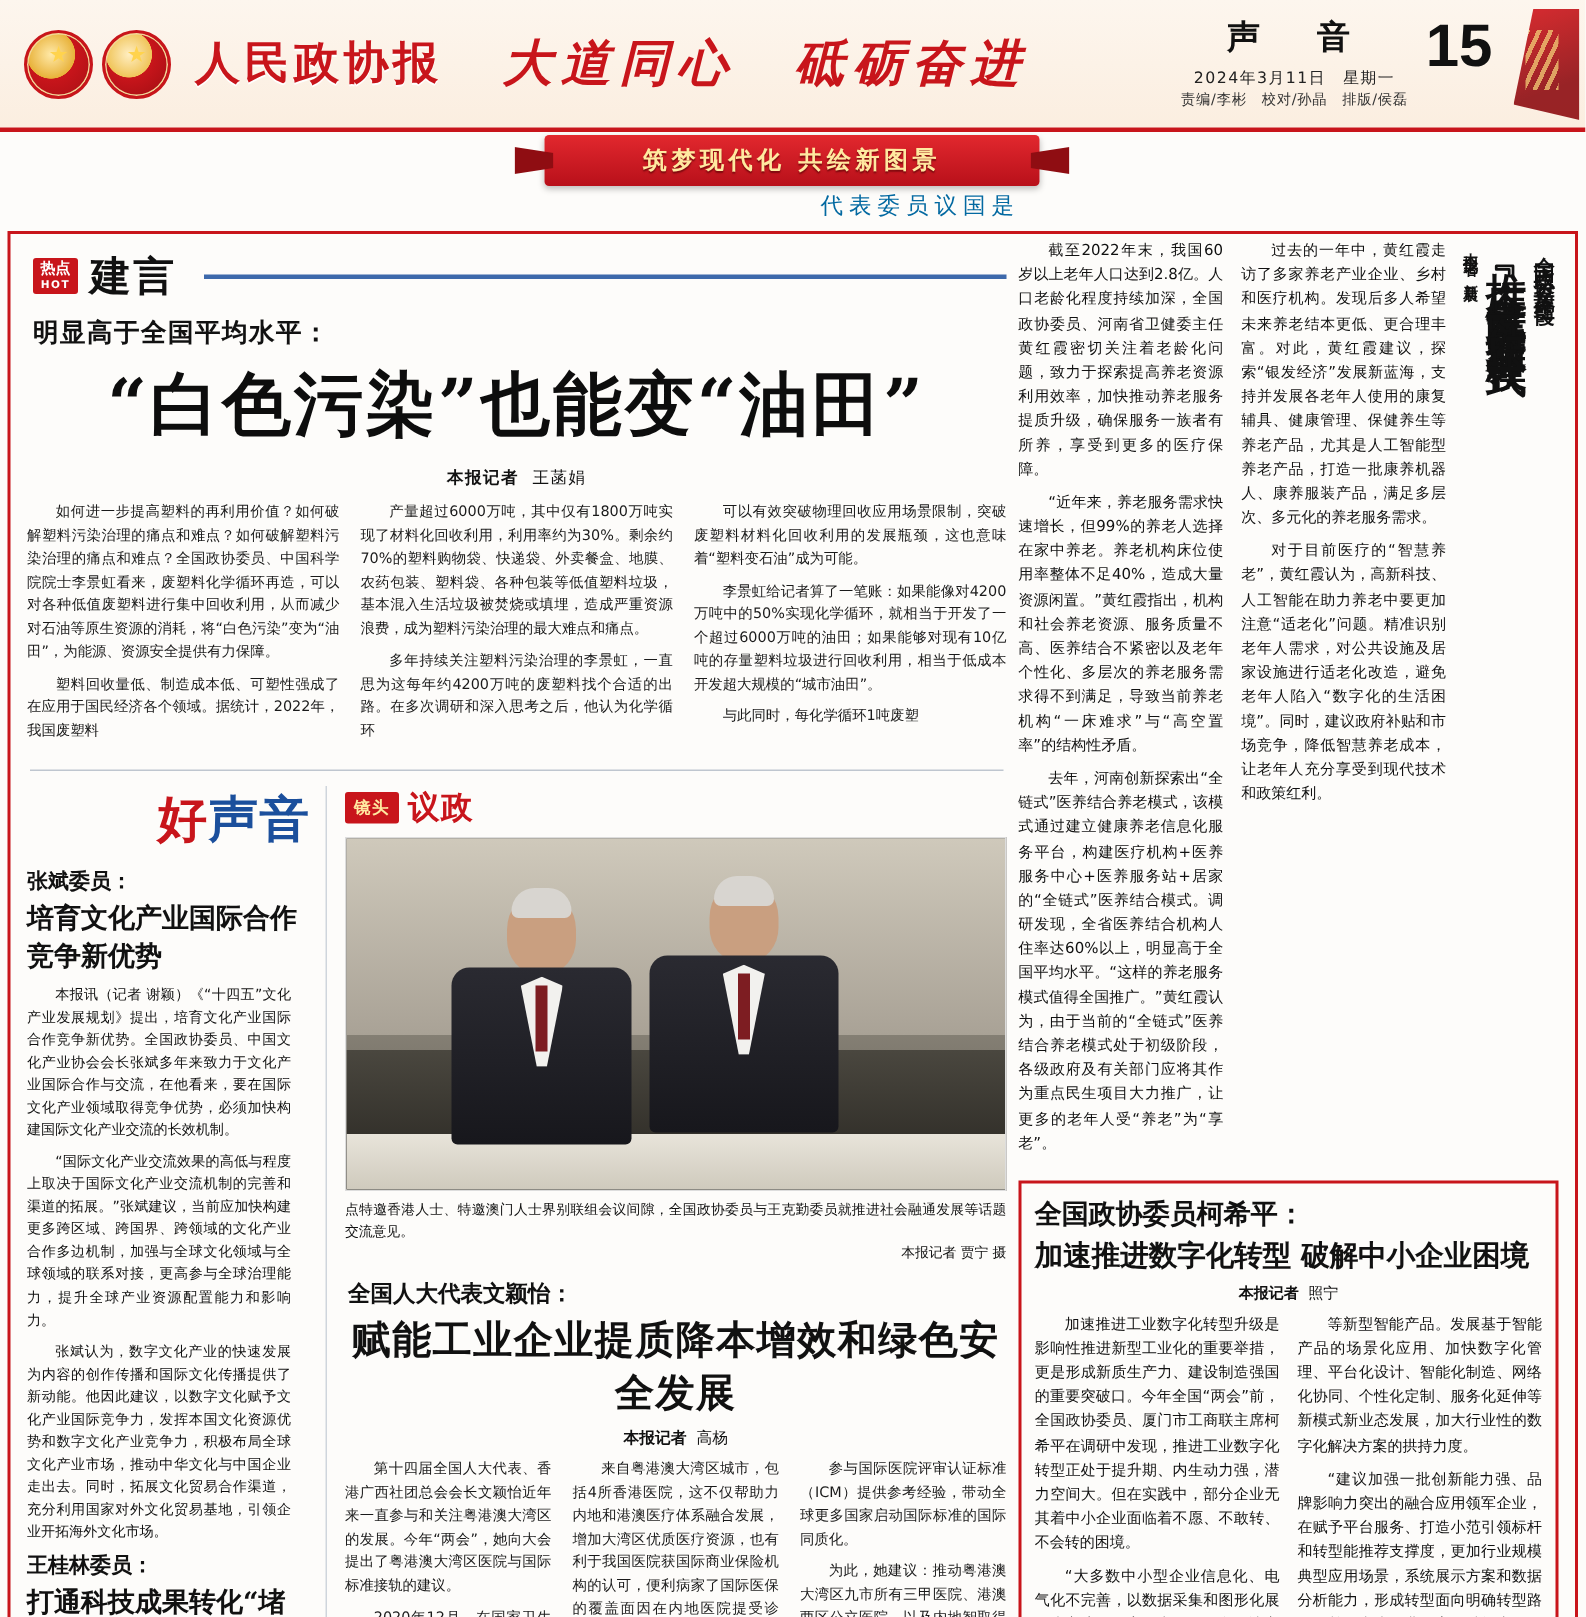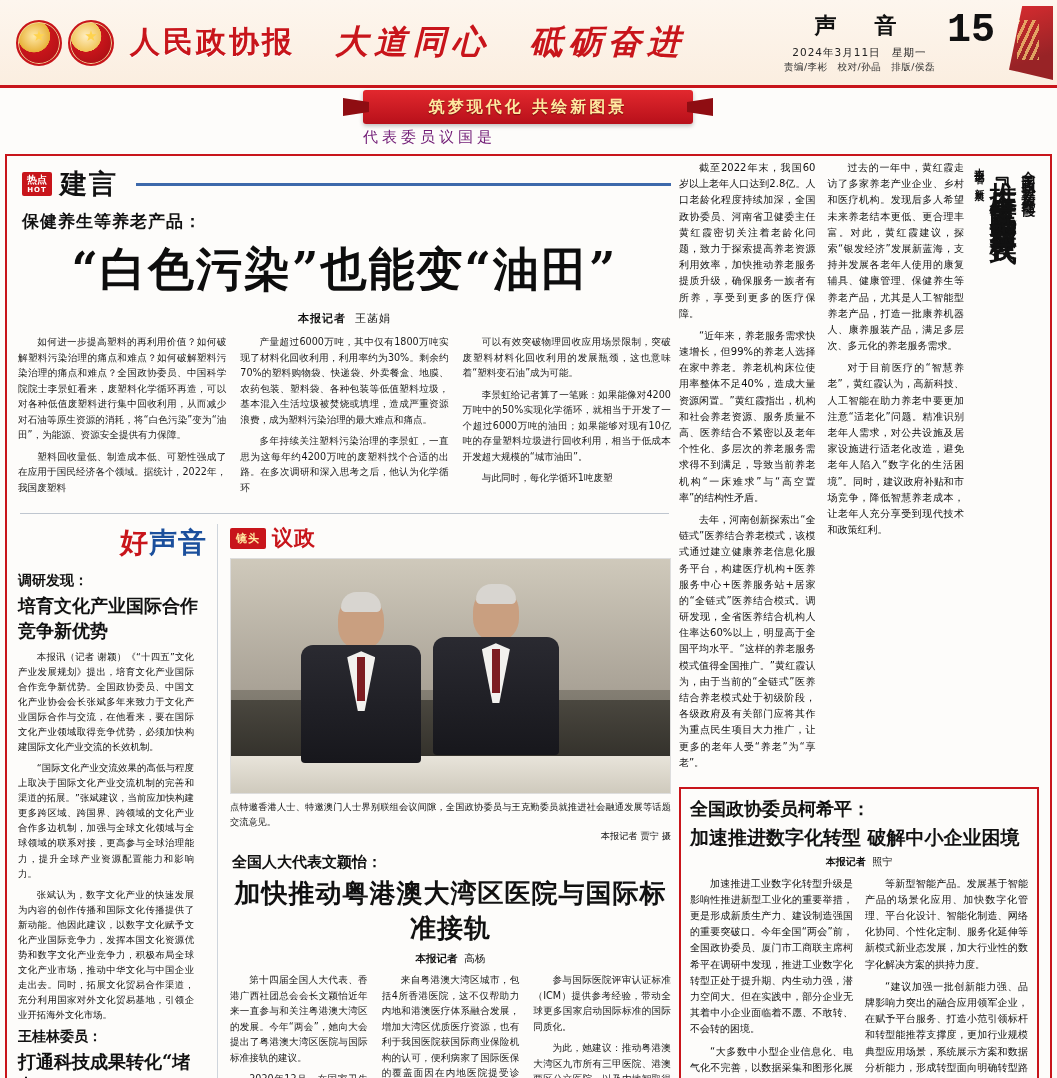--- a/index.html
+++ b/index.html
@@ -52,21 +52,21 @@
     margin-left:auto; display:flex; align-items:flex-start; gap:12px; padding-right:52px;
   }
   .mast-right .col { text-align:center; line-height:1.35; }
   .voice-title {
     font-family:"DejaVu Serif","Liberation Serif",serif;
     font-size:22px; font-weight:bold; letter-spacing:8px; color:#111;
   }
   .dateline { font-size:10.5px; color:#222; margin-top:4px; letter-spacing:1px; }
   .credits { font-size:9.5px; color:#333; margin-top:2px; letter-spacing:.5px; }
   .pagenum {
-    font-family:Liberation Mono, monospace;
+    font-family:Liberation Sans, sans-serif;
     font-size:40px; font-weight:bold; color:#111; line-height:1;
     padding-bottom:6px;
   }
   .mast-deco {
     position:absolute; right:4px; top:6px; width:44px; height:74px;
     background:linear-gradient(160deg,#d4161c 0%, #8d0d11 70%);
     clip-path:polygon(30% 0,100% 0,100% 100%,0 86%);
     opacity:.9;
   }
   .mast-deco::after{
@@ -89,23 +89,23 @@
     color:#ffe9a0; font-weight:bold; font-size:16px; letter-spacing:3px;
     text-shadow:0 1px 1px #7d0a0e;
   }
   .banner::before, .banner::after{
     content:""; position:absolute; top:8px; width:26px;height:18px;
     background:#8f0d12;
   }
   .banner::before{ left:-20px; clip-path:polygon(0 0,100% 22%,100% 78%,0 100%); }
   .banner::after{ right:-20px; clip-path:polygon(100% 0,0 22%,0 78%,100% 100%); }
   .banner-sub{
-    position:absolute; left:363px; top:40px; width:330px; text-align:left;
-    font-family:"DejaVu Serif","Liberation Serif",serif;
-    font-size:15px; letter-spacing:4px; color:#701a75;
+    position:absolute; left:350px; top:40px; width:330px; text-align:right;
+    font-family:"DejaVu Serif","Liberation Serif",serif;
+    font-size:15px; letter-spacing:4px; color:#0369a1;
   }
 
   
   .body-wrap{ position:relative; padding:0 8px; }
   .red-frame{
     position:absolute; left:5px; top:0px; width:1047px; height:950px;
     border:2px solid #c8151b; pointer-events:none;
   }
 
   .cols { display:flex; gap:0px; padding:6px 10px 0 10px; }
@@ -143,21 +143,21 @@
   .text3 > div{ flex:1; }
   .text3 p{ margin:0 0 6px 0; text-indent:2em; }
 
   .divider-h{ height:1px; background:#bfc6cf; margin:12px 2px 10px 2px; }
 
   
   .mid-row{ display:flex; gap:12px; margin-top:6px; }
   .good-col{ width:200px; border-right:1px solid #cfd5dc; padding-right:10px; }
   .good-logo{
     font-family:"DejaVu Serif","Liberation Serif",serif;
-    text-align:right; font-size:28px; font-weight:bold; color:#c8151b; letter-spacing:1px;
+    text-align:right; font-size:33px; font-weight:bold; color:#c8151b; letter-spacing:1px;
     margin-bottom:10px;
   }
   .good-logo .blue{ color:#1b4f9c; }
   .name-line{ font-family:"DejaVu Serif","Liberation Serif",serif; font-size:14px; font-weight:bold; margin:6px 0 4px 0; }
   .good-head{
     font-family:"DejaVu Serif","Liberation Serif",serif;
     font-size:18px; font-weight:bold; letter-spacing:0px; line-height:1.35; margin-bottom:6px;
   }
   .good-body{ font-size:9.4px; line-height:1.6; text-align:justify; }
   .good-body p{ margin:0 13px 6px 0; text-indent:2em; }
@@ -264,21 +264,21 @@
 
         <div class="hot-head">
           <div class="hot-badge">
             <span>热点</span>
             <small>HOT</small>
           </div>
           <div class="hot-title">建言</div>
           <div class="hot-rule"></div>
         </div>
 
-        <div class="sub-lead">保健养生等养老产品：</div>
+        <div class="sub-lead">明显高于全国平均水平：</div>
         <div class="headline-main">“白色污染”也能变“油田”</div>
         <div class="byline">
           <b>本报记者</b>
           &nbsp;<span>王菡娟</span>
         </div>
 
         <div class="text3">
           <div>
             <p>如何进一步提高塑料的再利用价值？如何破解塑料污染治理的痛点和难点？如何破解塑料污染治理的痛点和难点？全国政协委员、中国科学院院士李景虹看来，废塑料化学循环再造，可以对各种低值废塑料进行集中回收利用，从而减少对石油等原生资源的消耗，将“白色污染”变为“油田”，为能源、资源安全提供有力保障。</p>
             <p>塑料回收量低、制造成本低、可塑性强成了在应用于国民经济各个领域。据统计，2022年，我国废塑料</p>
@@ -296,21 +296,21 @@
 
         <div class="divider-h"></div>
 
         <div class="mid-row">
 
           <div class="good-col">
             <div class="good-logo">
               <span>好</span><span class="blue">声音</span>
             </div>
 
-            <div class="name-line">调研发现：</div>
+            <div class="name-line">张斌委员：</div>
             <div class="good-head">培育文化产业国际合作竞争新优势</div>
             <div class="good-body">
               <p>本报讯（记者 谢颖）《“十四五”文化产业发展规划》提出，培育文化产业国际合作竞争新优势。全国政协委员、中国文化产业协会会长张斌多年来致力于文化产业国际合作与交流，在他看来，要在国际文化产业领域取得竞争优势，必须加快构建国际文化产业交流的长效机制。</p>
               <p>“国际文化产业交流效果的高低与程度上取决于国际文化产业交流机制的完善和渠道的拓展。”张斌建议，当前应加快构建更多跨区域、跨国界、跨领域的文化产业合作多边机制，加强与全球文化领域与全球领域的联系对接，更高参与全球治理能力，提升全球产业资源配置能力和影响力。</p>
               <p>张斌认为，数字文化产业的快速发展为内容的创作传播和国际文化传播提供了新动能。他因此建议，以数字文化赋予文化产业国际竞争力，发挥本国文化资源优势和数字文化产业竞争力，积极布局全球文化产业市场，推动中华文化与中国企业走出去。同时，拓展文化贸易合作渠道，充分利用国家对外文化贸易基地，引领企业开拓海外文化市场。</p>
             </div>
 
             <div class="name-line">王桂林委员：</div>
             <div class="good-head">打通科技成果转化“堵点”</div>
             <div class="good-body">
@@ -341,21 +341,21 @@
 
             </div>
 
             <div class="photo-caption">
               <span>点特邀香港人士、特邀澳门人士界别联组会议间隙，全国政协委员与王克勤委员就推进社会融通发展等话题交流意见。</span>
               <span class="credit">本报记者 贾宁 摄</span>
             </div>
 
             <div class="lower-article">
               <div class="la-lead">全国人大代表文颖怡：</div>
-              <div class="la-head">加快推动粤港澳大湾区医院与国际标准接轨</div>
+              <div class="la-head">赋能工业企业提质降本增效和绿色安全发展</div>
               <div class="la-byline">
                 <b>本报记者</b>
                 &nbsp;<span>高杨</span>
               </div>
               <div class="text3">
                 <div>
                   <p>第十四届全国人大代表、香港广西社团总会会长文颖怡近年来一直参与和关注粤港澳大湾区的发展。今年“两会”，她向大会提出了粤港澳大湾区医院与国际标准接轨的建议。</p>
                   <p>2020年12月，在国家卫生健康委、广东省卫生健康委的支持下，深圳市卫健医院评审评研究中心成立。</p>
 
                 </div>

